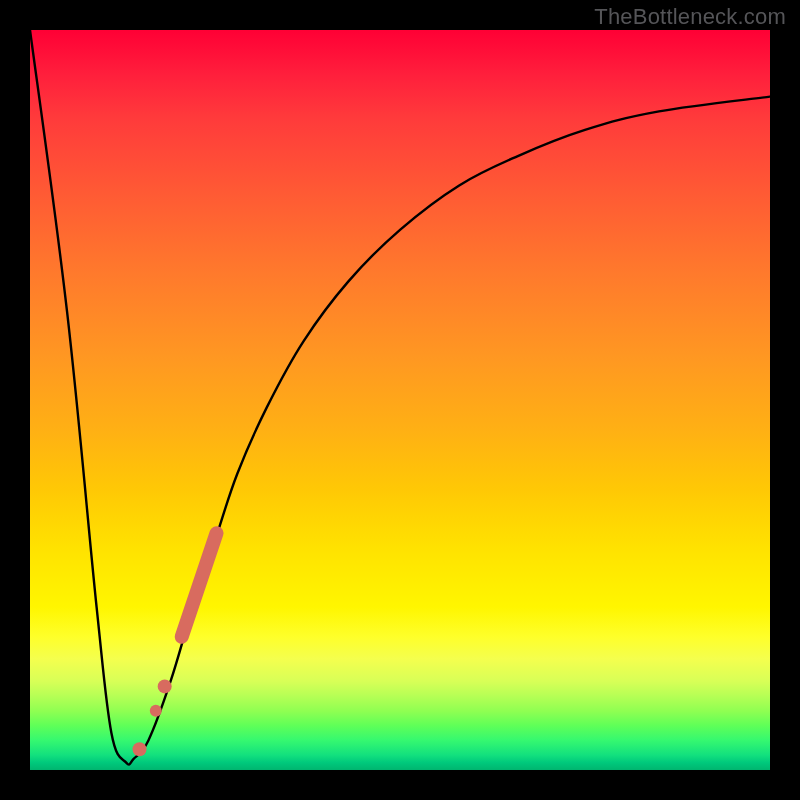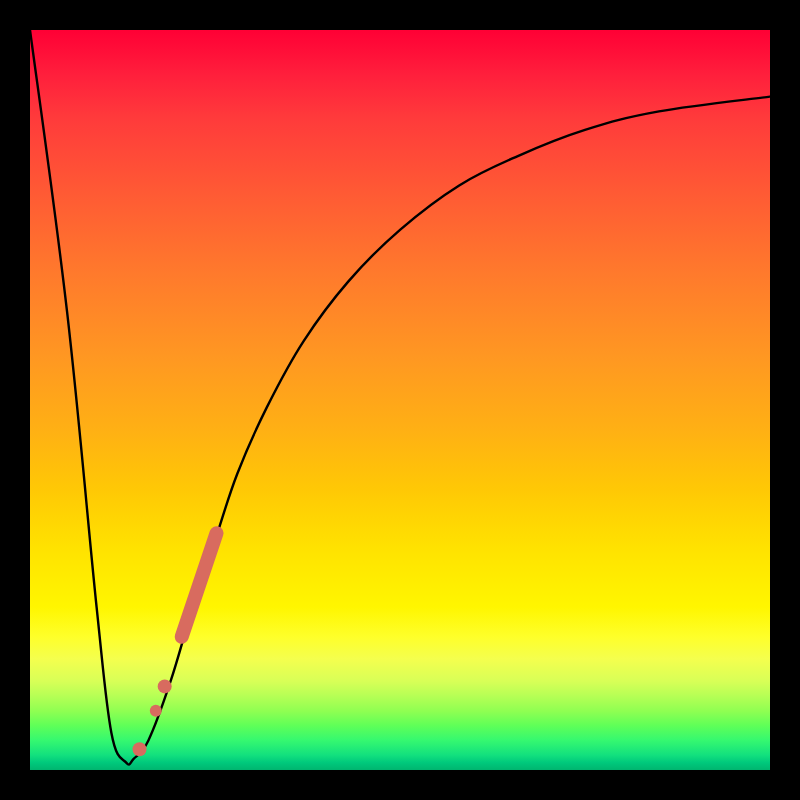--- a/index.html
+++ b/index.html
@@ -64,20 +64,21 @@
     top: 30px;
     width: 740px;
     height: 740px;
     z-index: 10;
   }
 </style>
 </head>
 <body>
 
 <div class="frame">
+  <div class="watermark">TheBottleneck.com</div>
 
   <div class="plot-area"></div>
 
   <svg class="overlay" viewBox="0 0 740 740" preserveAspectRatio="none">
     <path id="curve-path" fill="none" stroke="#000" stroke-width="2.4" stroke-linecap="round" d="M 0.0 0.0 C 6.7 50.6 25.0 177.3 37.0 281.2 C 49.0 385.1 58.6 501.3 66.6 577.2 C 74.6 653.1 76.1 675.0 81.4 703.0 C 86.7 731.0 92.2 727.9 96.2 732.6 C 100.2 737.3 99.6 732.9 103.6 728.9 C 107.6 724.9 111.7 724.4 118.4 710.4 C 125.1 696.4 132.6 675.2 140.6 651.2 C 148.6 627.2 154.8 602.5 162.8 577.2 C 170.8 551.9 177.0 534.6 185.0 510.6 C 193.0 486.6 197.9 468.0 207.2 444.0 C 216.5 420.0 224.8 401.4 236.8 377.4 C 248.8 353.4 259.1 333.4 273.8 310.8 C 288.5 288.2 300.9 271.6 318.2 251.6 C 335.5 231.6 350.0 217.1 370.0 199.8 C 390.0 182.5 407.9 168.7 429.2 155.4 C 450.5 142.1 465.8 135.8 488.4 125.8 C 511.0 115.8 529.7 107.9 555.0 99.9 C 580.3 91.9 595.7 87.4 629.0 81.4 C 662.3 75.4 720.0 69.3 740.0 66.6 "></path>
     <line id="hl-seg" stroke="#d86b5f" stroke-width="14" stroke-linecap="round" x1="151.7" y1="606.8" x2="186.48" y2="503.2"></line>
     <circle id="hl-d1" r="7" fill="#d86b5f" cx="134.68" cy="656.38"></circle>
     <circle id="hl-d2" r="6" fill="#d86b5f" cx="125.80000000000001" cy="680.8"></circle>
     <circle id="hl-d3" r="7" fill="#d86b5f" cx="109.52000000000001" cy="719.28"></circle>
   </svg>

